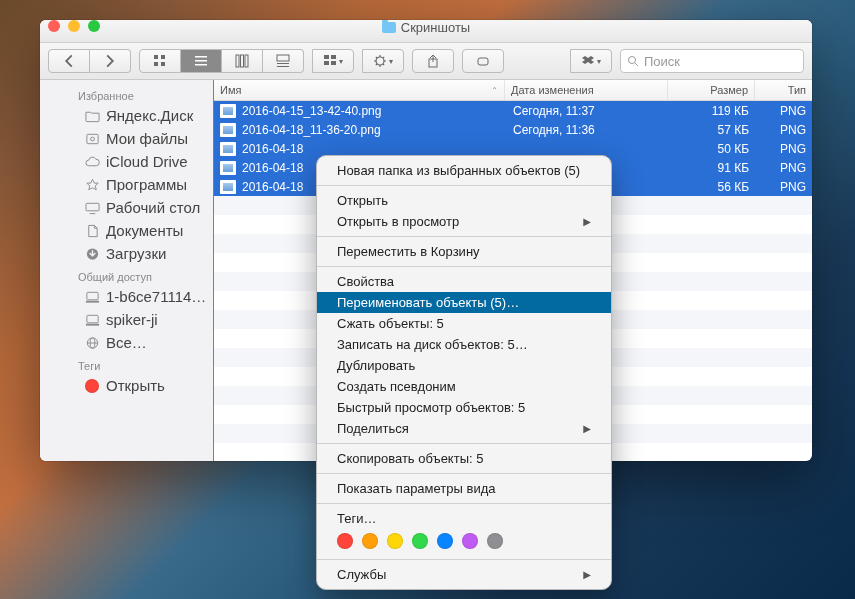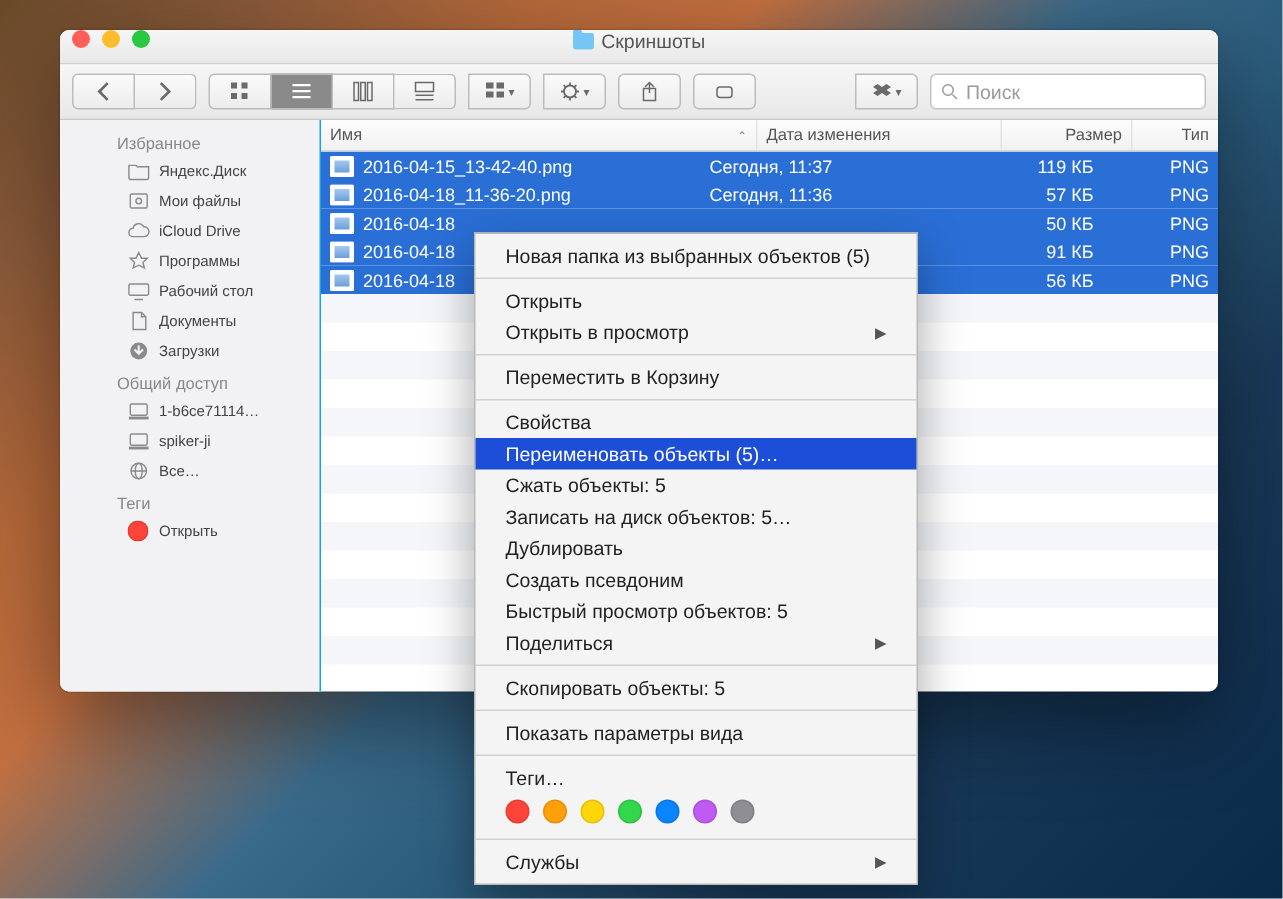--- a/index.html
+++ b/index.html
@@ -22,48 +22,48 @@
   .btn-group .tb-btn:not(:first-child){border-left:none;}
   .tb-btn.single{border-radius:4px;}
   .tb-btn.active{background:#8a8a8a;color:#fff;}
   .tb-btn svg{width:14px;height:14px;}
   .spacer{flex:1;}
   .search{height:22px;width:170px;border:1px solid #c3c3c3;border-radius:4px;background:#fff;display:flex;align-items:center;padding:0 6px;color:#9a9a9a;gap:5px;}
   .search svg{width:12px;height:12px;}
   .body{display:flex;height:calc(100% - 58px);}
   .sidebar{width:145px;background:#f2f1f3;border-right:1px solid #0ea5e9;overflow:hidden;padding-top:4px;padding-left:28px;}
   .sb-section{font-size:11px;color:#888;padding:6px 10px 2px;}
-  .sb-item{display:flex;align-items:center;gap:6px;padding:3px 10px 3px 16px;color:#444;font-size:10px;white-space:nowrap;overflow:hidden;text-overflow:ellipsis;}
+  .sb-item{display:flex;align-items:center;gap:6px;padding:3px 10px 3px 16px;color:#444;font-size:15px;white-space:nowrap;overflow:hidden;text-overflow:ellipsis;}
   .sb-ico{width:16px;height:14px;display:flex;align-items:center;justify-content:center;color:#8a8a8a;flex-shrink:0;}
   .sb-ico svg{width:15px;height:14px;}
   .tag-dot{width:12px;height:12px;border-radius:50%;background:#ff453a;border:1px solid rgba(0,0,0,.1);}
   .main{flex:1;display:flex;flex-direction:column;}
   .cols{display:flex;height:20px;background:linear-gradient(#fdfdfd,#f1f1f1);border-bottom:1px solid #d9d9d9;font-size:11px;color:#555;}
   .col{display:flex;align-items:center;padding:0 6px;border-right:1px solid #e3e3e3;}
   .col.name{flex:1;}
   .col.name .sort{margin-left:auto;font-size:8px;color:#888;}
   .col.date{width:150px;}
   .col.size{width:74px;justify-content:flex-end;}
   .col.type{width:45px;justify-content:flex-end;border-right:none;}
   .rows{flex:1;overflow:hidden;}
-  .row{display:flex;height:19px;align-items:center;font-size:12px;gap:20px;}
+  .row{display:flex;height:19px;align-items:center;font-size:12px;}
   .row.sel{background:#2a6fd6;color:#fff;}
   .row .cell{padding:0 6px;display:flex;align-items:center;gap:6px;}
   .cell.name{flex:1;}
   .cell.date{width:150px;}
   .cell.size{width:74px;justify-content:flex-end;}
   .cell.type{width:45px;justify-content:flex-end;}
   .file-ico{width:14px;height:12px;background:#fff;border:1px solid rgba(255,255,255,.6);border-radius:1px;display:inline-block;position:relative;flex-shrink:0;}
   .file-ico::after{content:"";position:absolute;inset:2px;background:linear-gradient(#a6c8ef,#6aa0d8);}
   .row.stripe:nth-child(even){background:#f4f6fa;}
   
-  .ctxmenu{position:absolute;left:316px;top:155px;width:294px;background:#f4f4f4;border:1px solid #b8b8b8;border-radius:0;box-shadow:0 10px 30px rgba(0,0,0,.35);padding:4px 0;font-size:13px;color:#222;}
+  .ctxmenu{position:absolute;left:316px;top:155px;width:294px;background:#f4f4f4;border:1px solid #b8b8b8;border-radius:10px;box-shadow:0 10px 30px rgba(0,0,0,.35);padding:4px 0;font-size:13px;color:#222;}
   .mi{padding:3px 20px;display:flex;align-items:center;}
   .mi .sub{margin-left:auto;font-size:10px;color:#555;}
-  .mi.hi{background:#1d4ed8;color:#fff;}
+  .mi.hi{background:#0369a1;color:#fff;}
   .sep{height:1px;background:#d0d0d0;margin:4px 0;}
   .tags-row{display:flex;gap:9px;padding:4px 20px 6px;}
   .tag-c{width:16px;height:16px;border-radius:50%;box-shadow:inset 0 0 0 1px rgba(0,0,0,.1);}
 </style>
 </head>
 <body>
 
 <div class="window">
   <div class="titlebar">
     <div class="traffic">

